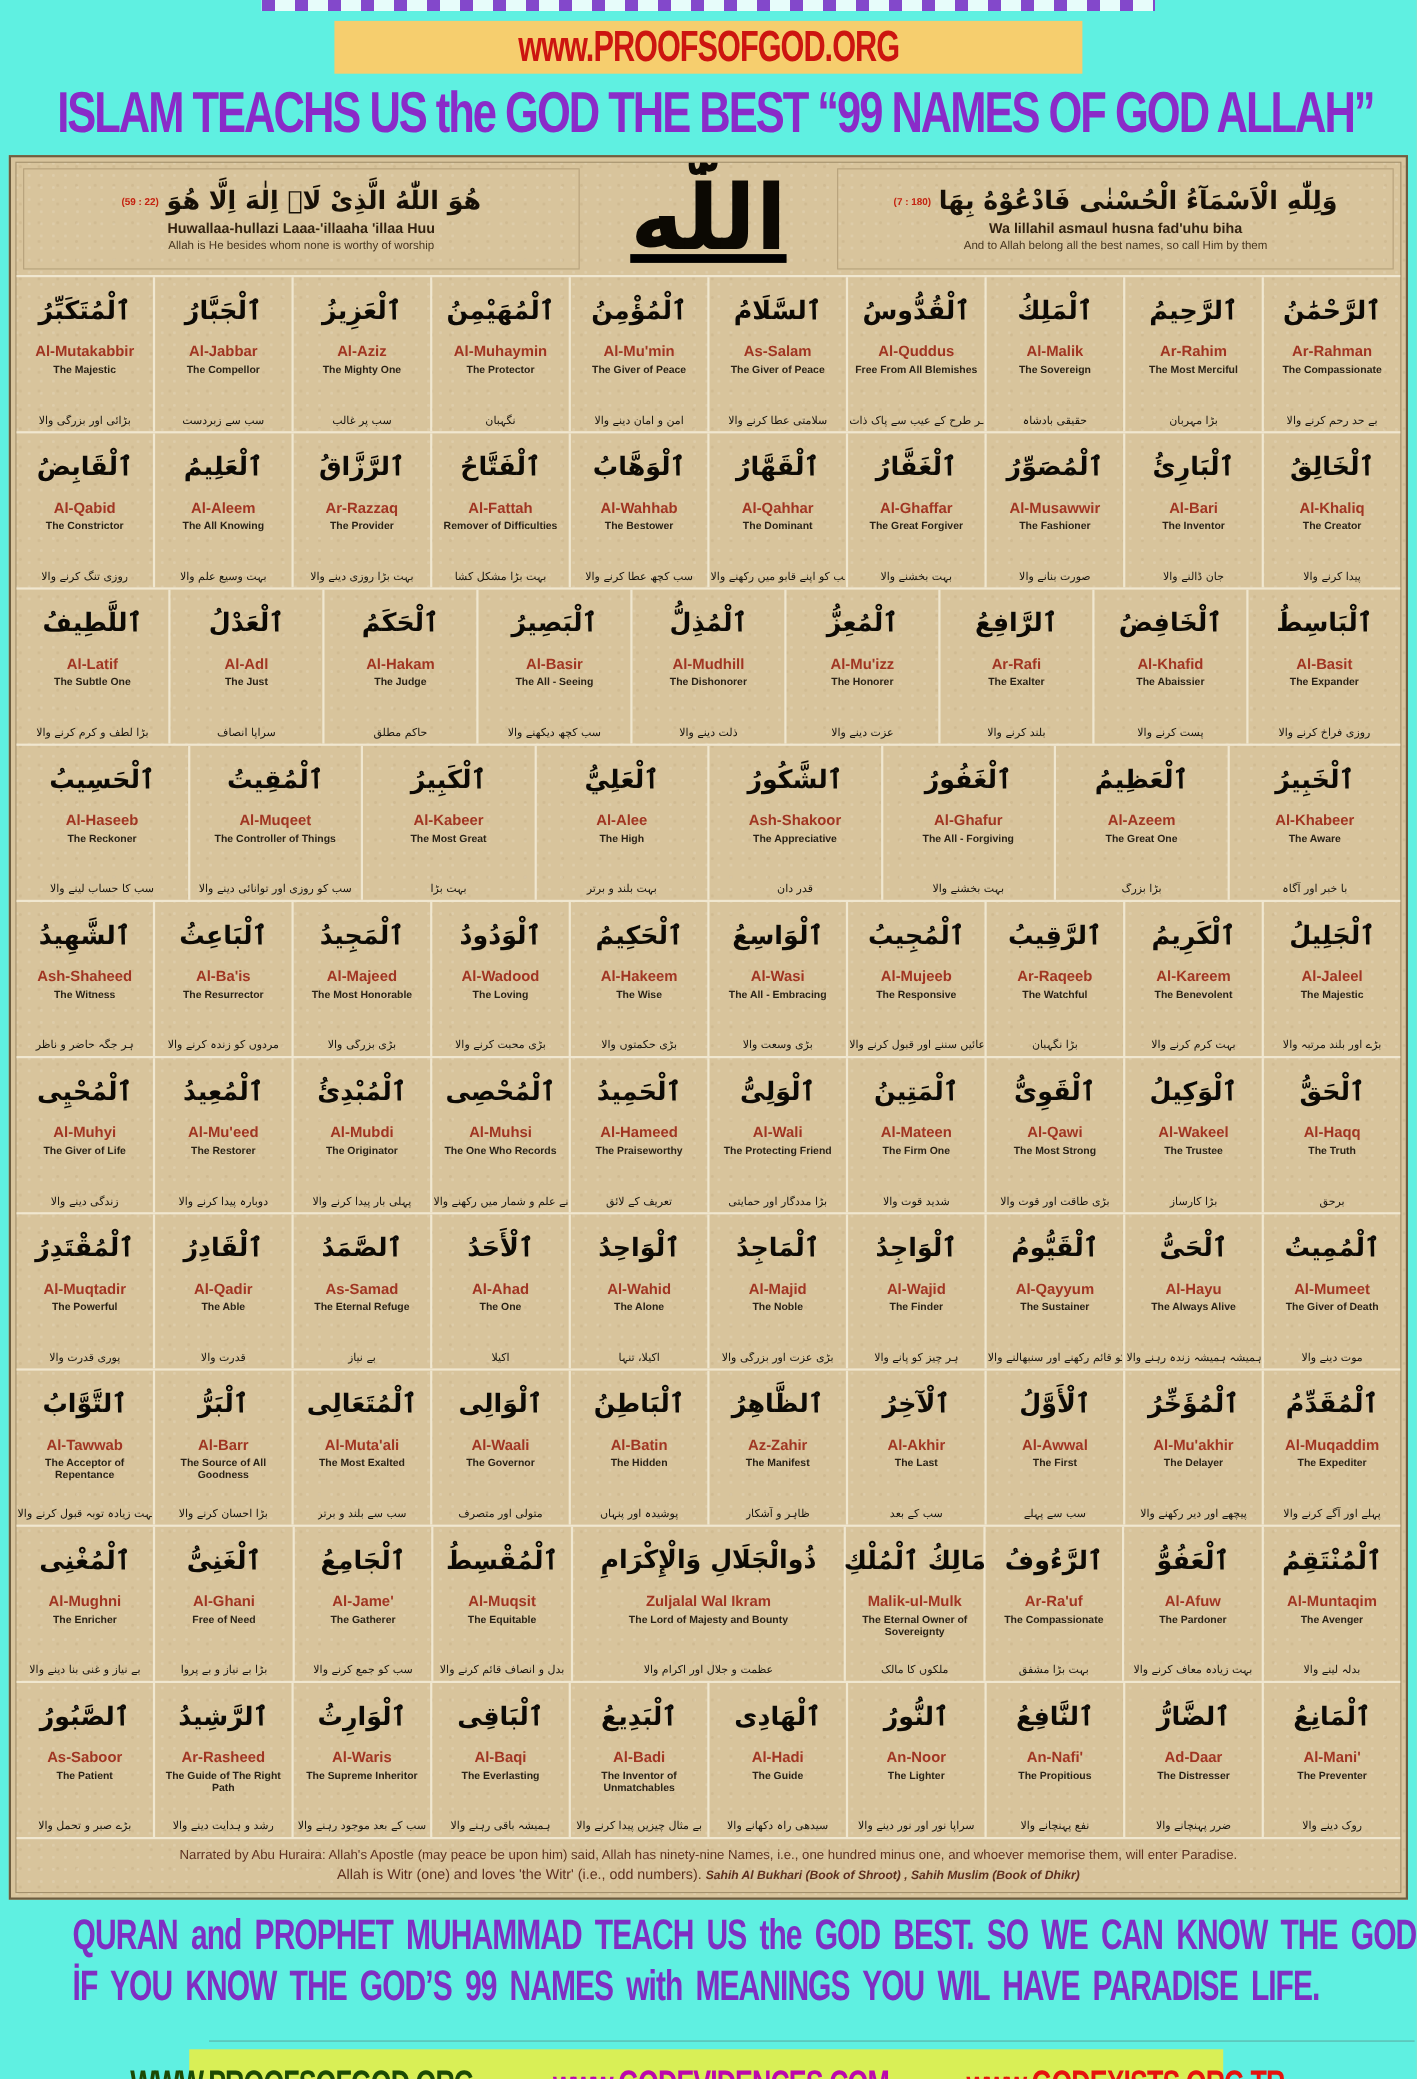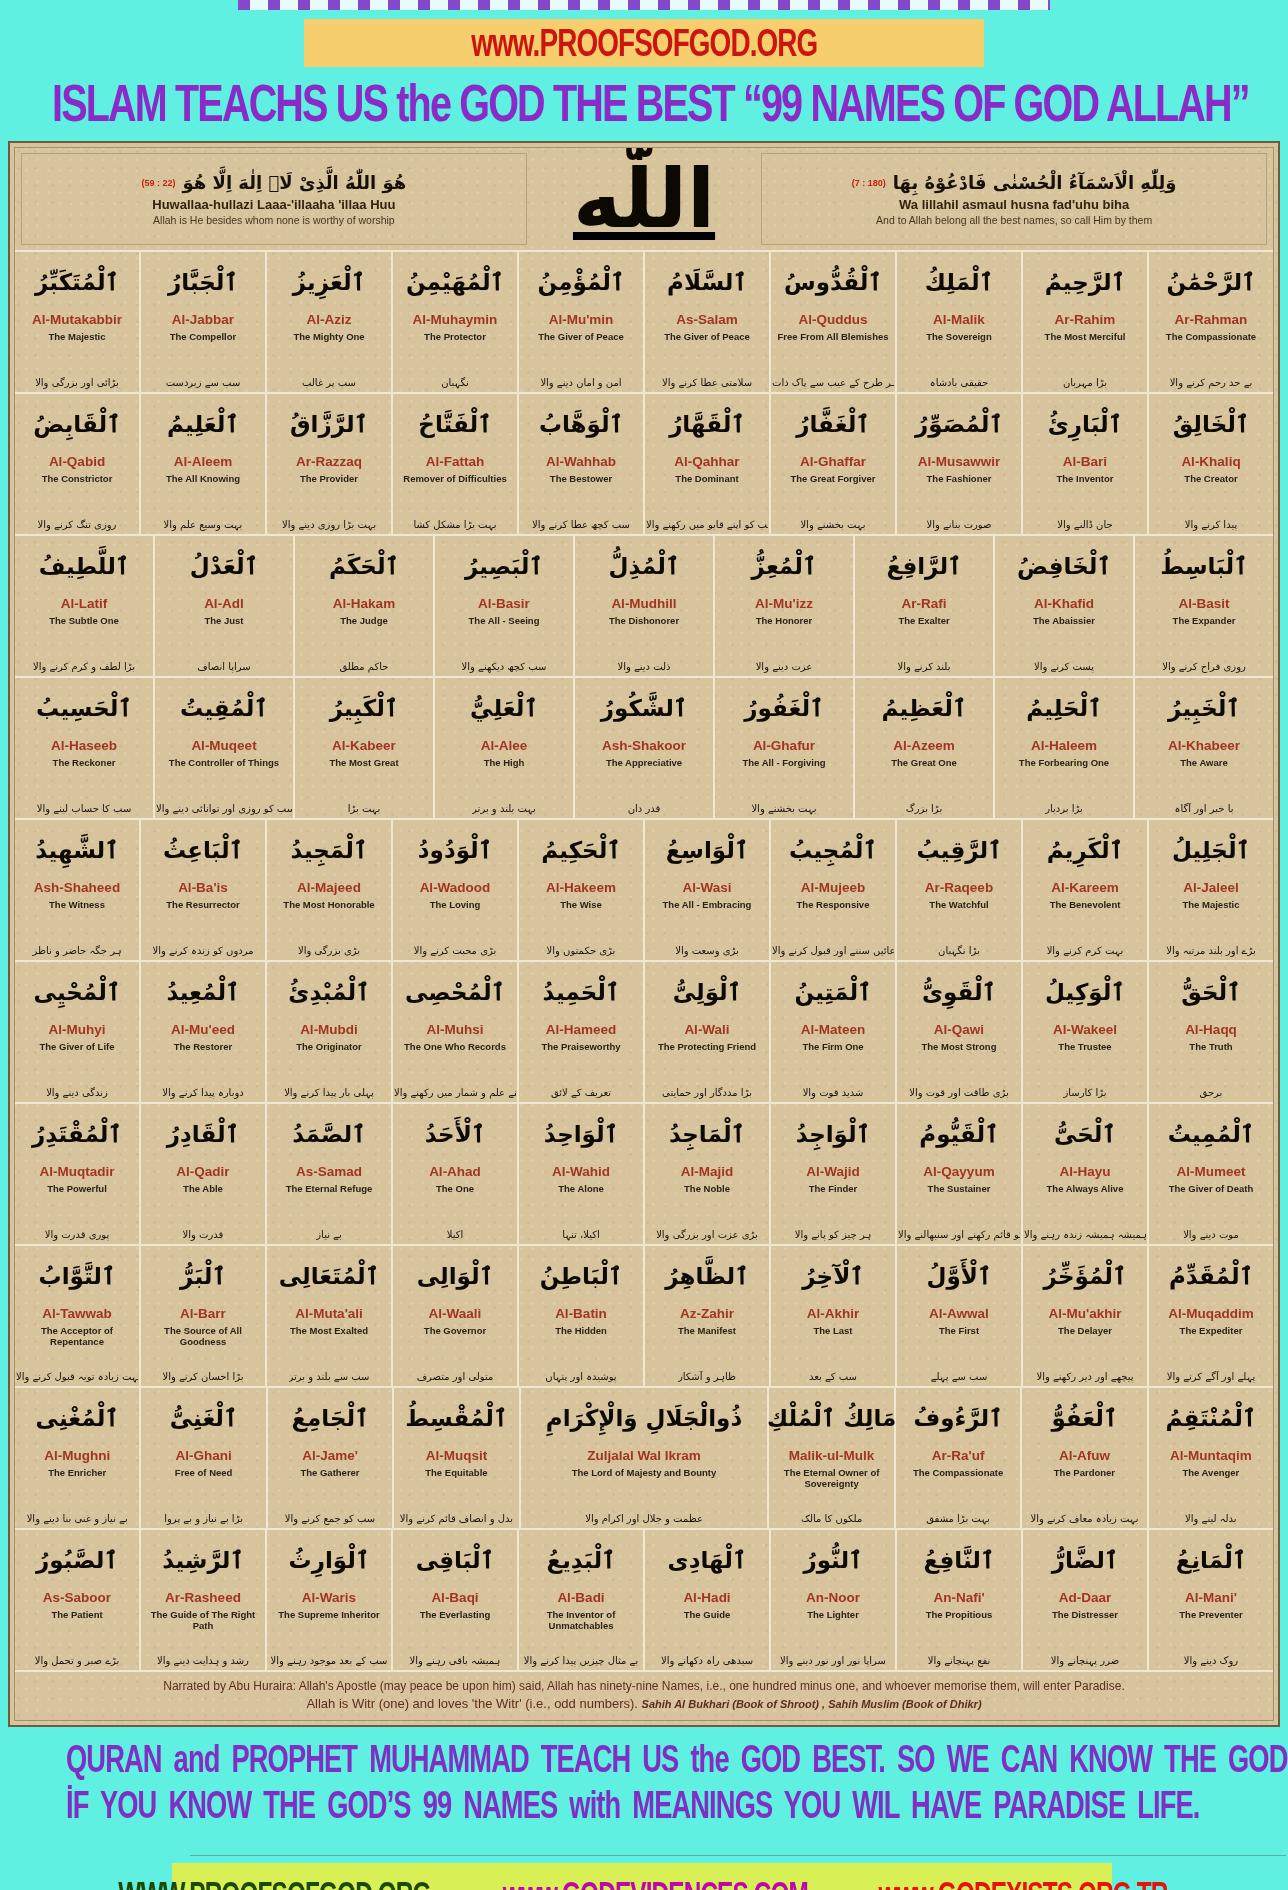--- a/index.html
+++ b/index.html
@@ -28,21 +28,21 @@
     background-image:radial-gradient(rgba(255,255,255,.14) 1px,transparent 1.6px),
                      radial-gradient(rgba(120,90,40,.09) 1px,transparent 1.6px);
     background-size:11px 11px,17px 17px;}
   .sheet{border:1px solid #a3906c;}
   
   .header{display:flex;height:102px;border-bottom:2px solid #f0e7d0;}
   .hbox{flex:4.3;border:1px solid rgba(140,120,85,.45);margin:5px 6px;
     display:flex;flex-direction:column;align-items:center;justify-content:center;overflow:hidden;}
   .harabic-line{display:flex;align-items:center;direction:ltr;}
   .href{color:#c42210;font-size:9px;font-weight:bold;margin-right:7px;}
-  .harabic{font-family:"DejaVu Sans",sans-serif;font-size:18px;font-weight:bold;color:#171007;white-space:nowrap;}
+  .harabic{font-family:"DejaVu Sans",sans-serif;font-size:23px;font-weight:bold;color:#171007;white-space:nowrap;}
   .htranslit{font-size:13px;font-weight:bold;color:#33220f;margin-top:4px;}
   .heng{font-size:10.5px;color:#46351f;margin-top:2px;}
   .hcenter{flex:1.9;display:flex;align-items:center;justify-content:center;overflow:hidden;text-decoration:underline;}
   .hcenter .allah{font-family:"DejaVu Sans",sans-serif;font-size:82px;font-weight:bold;color:#0c0903;line-height:.9;}
   
   .row{display:flex;height:140px;border-bottom:2px solid #f0e7d0;}
   .row:last-child{border-bottom:none;}
   .cell{flex:1;min-width:0;border-right:2px solid #f0e7d0;display:flex;flex-direction:column;
     align-items:center;text-align:center;padding:2px 1px;}
   .cell:last-child{border-right:none;}
@@ -327,26 +327,20 @@
             <div class="mn">The All - Forgiving</div>
             <div class="ur">بہت بخشنے والا</div>
           </div>
           <div class="cell">
             <div class="ar">ٱلْعَظِيمُ</div>
             <div class="nm">Al-Azeem</div>
             <div class="mn">The Great One</div>
             <div class="ur">بڑا بزرگ</div>
           </div>
           <div class="cell">
-            <div class="ar">ٱلْحَلِيمُ</div>
-            <div class="nm">Al-Haleem</div>
-            <div class="mn">The Forbearing One</div>
-            <div class="ur">بڑا بردبار</div>
-          </div>
-          <div class="cell">
             <div class="ar">ٱلْخَبِيرُ</div>
             <div class="nm">Al-Khabeer</div>
             <div class="mn">The Aware</div>
             <div class="ur">با خبر اور آگاہ</div>
           </div>
         </div>
         <div class="row">
           <div class="cell">
             <div class="ar">ٱلشَّهِيدُ</div>
             <div class="nm">Ash-Shaheed</div>

